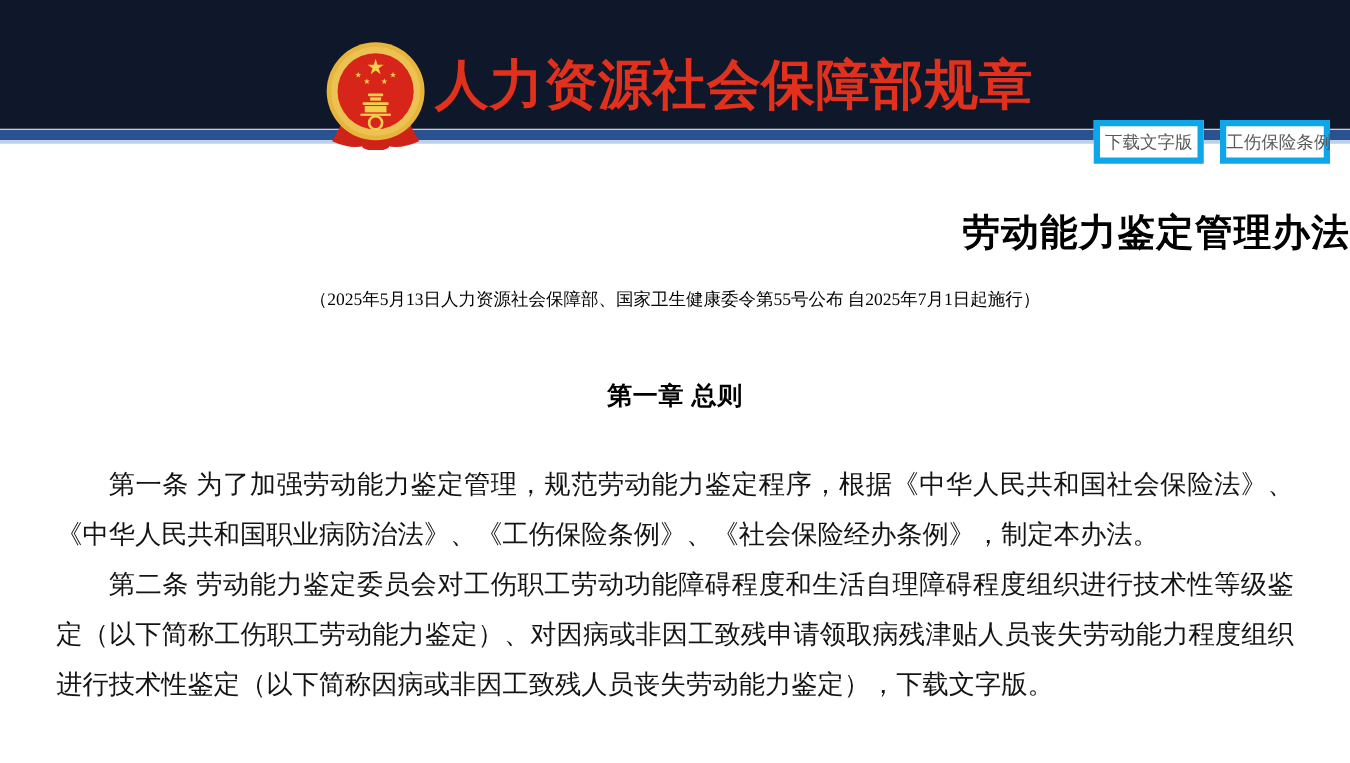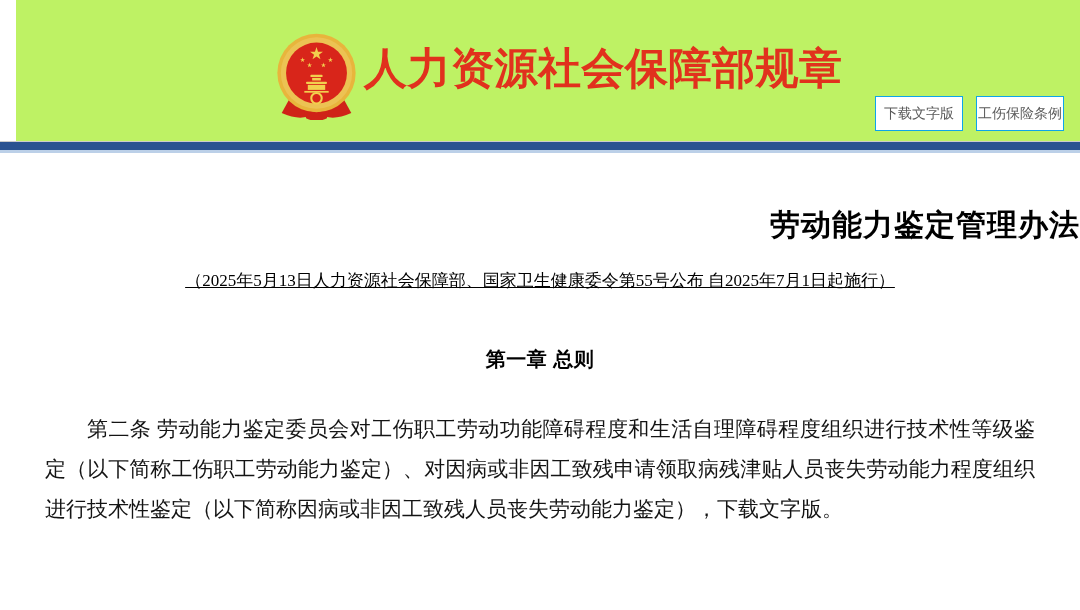--- a/index.html
+++ b/index.html
@@ -5,21 +5,21 @@
   html, body { margin: 0; padding: 0; }
   body {
     width: 1080px; height: 610px;
     background: #ffffff;
     font-family: "Liberation Serif", "DejaVu Serif", serif;
     overflow: hidden;
   }
   .page { width: 1080px; height: 610px; position: relative; background: #fff; }
 
   
-  .masthead { position: relative; height: 141px; background: #bef264; margin-left: 16px; }
+  .masthead { position: relative; height: 103px; background: #0f172a; }
   .emblem {
     position: absolute; left: 257px; top: 33px;
     width: 87px; height: 87px; display: block;
   }
   .agency {
     position: absolute; left: 348px; top: 44px;
     margin: 0;
     font-family: "Liberation Serif", "DejaVu Serif", serif;
     font-weight: bold;
     font-size: 43px;
@@ -28,21 +28,21 @@
     letter-spacing: 0.5px;
     white-space: nowrap;
   }
   .dl-buttons {
     position: absolute; right: 16px; top: 96px;
     display: flex; gap: 13px;
   }
   .dl-btn {
     width: 88px; height: 35px;
     background: #ffffff;
-    border: 1px solid #0ea5e9;
+    border: 5px solid #0ea5e9;
     color: #595959;
     font-family: "Liberation Serif", "DejaVu Serif", serif;
     font-size: 14px;
     cursor: pointer;
     padding: 0;
     white-space: nowrap;
   }
 
   
   .divider { width: 100%; border-top: 1px solid #cccccc; }
@@ -57,24 +57,23 @@
     font-family: "Liberation Sans", "DejaVu Sans", sans-serif;
     font-weight: bold;
     font-size: 30px;
     line-height: 1.2;
     color: #000;
     letter-spacing: 1px;
   }
   .issuance {
     margin: 26px 0 0;
     text-align: center;
-    font-size: 17px;
+    font-size: 14px;
     line-height: 1.4;
     color: #000;
-    text-decoration: underline;
   }
   .chapter {
     margin: 52px 0 0;
     text-align: center;
     font-family: "Liberation Sans", "DejaVu Sans", sans-serif;
     font-weight: bold;
     font-size: 20px;
     line-height: 1.4;
     color: #000;
     letter-spacing: 0.5px;
@@ -134,17 +133,18 @@
   <div class="divider">
     <div class="divider-dark"></div>
     <div class="divider-light"></div>
   </div>
 
   <main class="content">
     <h2 class="doc-title">劳动能力鉴定管理办法</h2>
     <p class="issuance">（2025年5月13日人力资源社会保障部、国家卫生健康委令第55号公布 自2025年7月1日起施行）</p>
     <h3 class="chapter">第一章 总则</h3>
     <div class="body-text">
+      <p>第一条 为了加强劳动能力鉴定管理，规范劳动能力鉴定程序，根据《中华人民共和国社会保险法》、《中华人民共和国职业病防治法》、《工伤保险条例》、《社会保险经办条例》，制定本办法。</p>
       <p>第二条 劳动能力鉴定委员会对工伤职工劳动功能障碍程度和生活自理障碍程度组织进行技术性等级鉴定（以下简称工伤职工劳动能力鉴定）、对因病或非因工致残申请领取病残津贴人员丧失劳动能力程度组织进行技术性鉴定（以下简称因病或非因工致残人员丧失劳动能力鉴定），下载文字版。</p>
     </div>
   </main>
 
 </div>
 
 </body></html>

